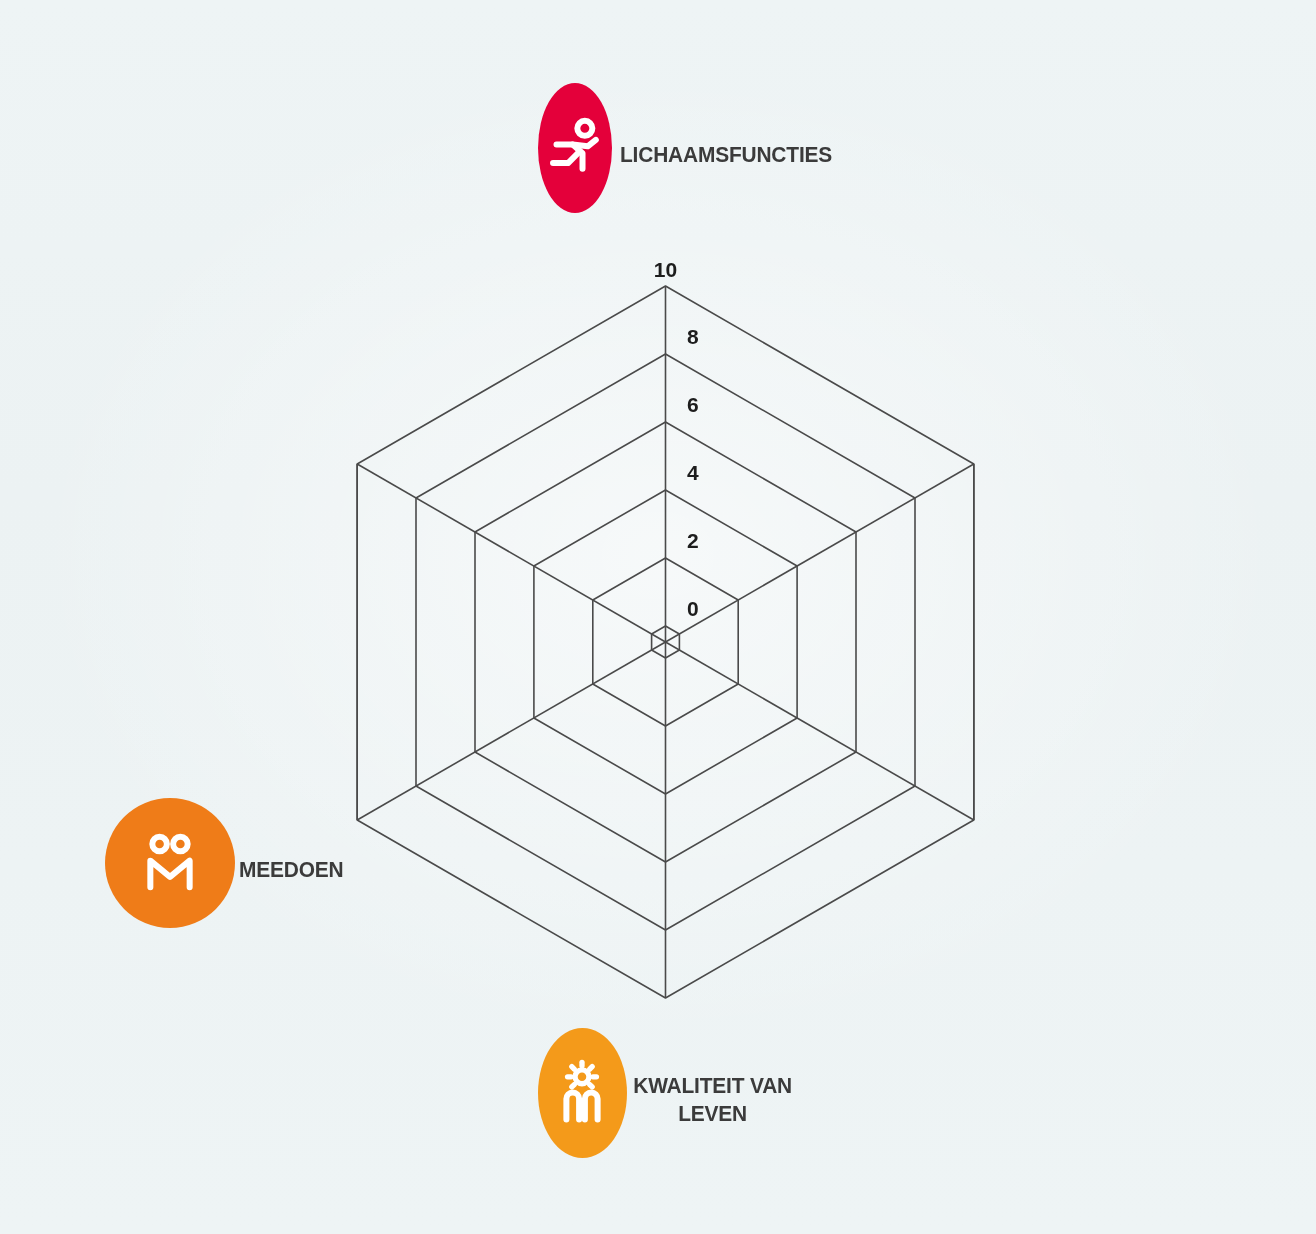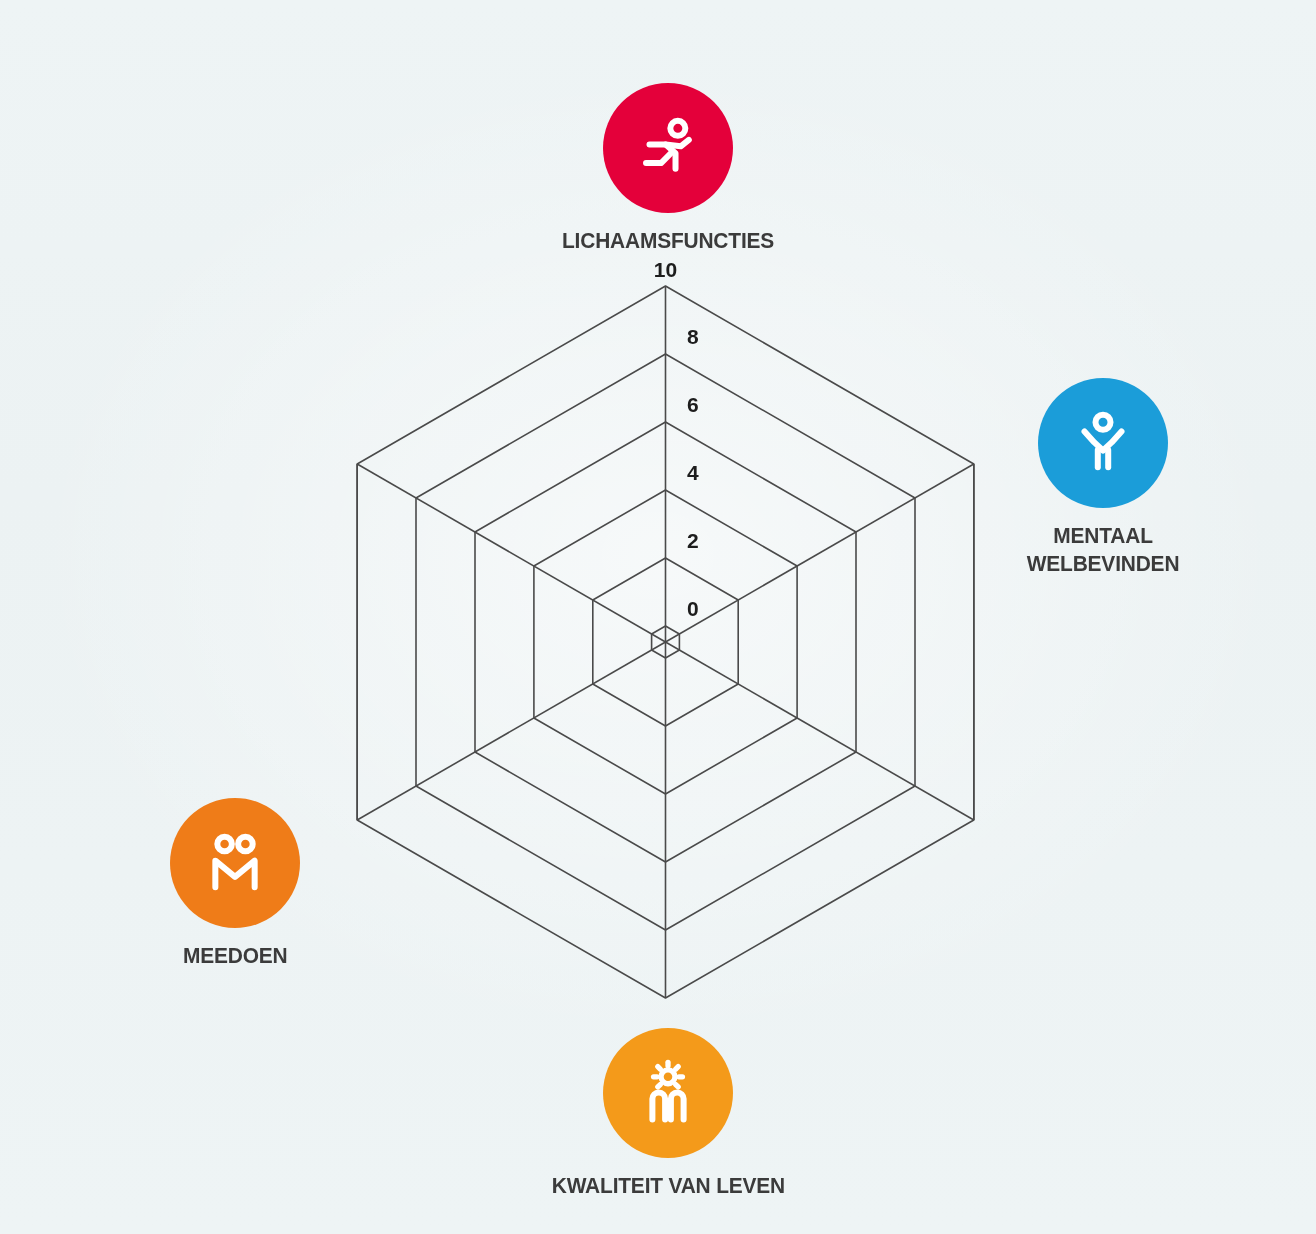--- a/index.html
+++ b/index.html
@@ -52,21 +52,21 @@
     font-family: "Liberation Sans", sans-serif;
     font-size: 21px;
     font-weight: bold;
     fill: #1d1d1d;
   }
 
   
   .node {
     position: absolute;
     display: flex;
-    flex-direction: column;
+    flex-direction: row;
     align-items: center;
     width: 260px;
   }
   .circle {
     width: 130px;
     height: 130px;
     border-radius: 50%;
     display: flex;
     align-items: center;
     justify-content: center;
@@ -146,34 +146,20 @@
           <circle cx="40.5" cy="15" r="6.5"></circle>
           <path d="M16 29 L30 29 L38.5 36.5 L38.5 50"></path>
           <path d="M30 29 L43 30.5 L50 25"></path>
           <path d="M13 45 L26 45 L35 36"></path>
         </g>
       </svg>
     </div>
     <div class="node-label">LICHAAMSFUNCTIES</div>
   </div>
 
-  <div class="node" id="node-mentaal">
-    <div class="circle" style="background:#1b9dd9;">
-      <svg width="74" height="74" viewBox="0 0 64 64">
-        <g fill="none" stroke="#ffffff" stroke-width="5.2" stroke-linecap="round" stroke-linejoin="round">
-          <circle cx="32" cy="14" r="6.5"></circle>
-          <path d="M16 22 L24.5 31.5 L32 38.5 L39.5 31.5 L48 22"></path>
-          <path d="M27.5 38 L27.5 53"></path>
-          <path d="M36.5 38 L36.5 53"></path>
-        </g>
-      </svg>
-    </div>
-    <div class="node-label">MENTAAL
-WELBEVINDEN</div>
-  </div>
 
 
   <div class="node" id="node-kwaliteit">
     <div class="circle" style="background:#f49a1a;">
       <svg width="74" height="74" viewBox="0 0 64 64">
         <g fill="none" stroke="#ffffff" stroke-width="4.6" stroke-linecap="round" stroke-linejoin="round">
           <circle cx="32" cy="18" r="6"></circle>
           <path d="M32 5.5 L32 8.5"></path>
           <path d="M19.5 18 L22.5 18"></path>
           <path d="M41.5 18 L44.5 18"></path>

